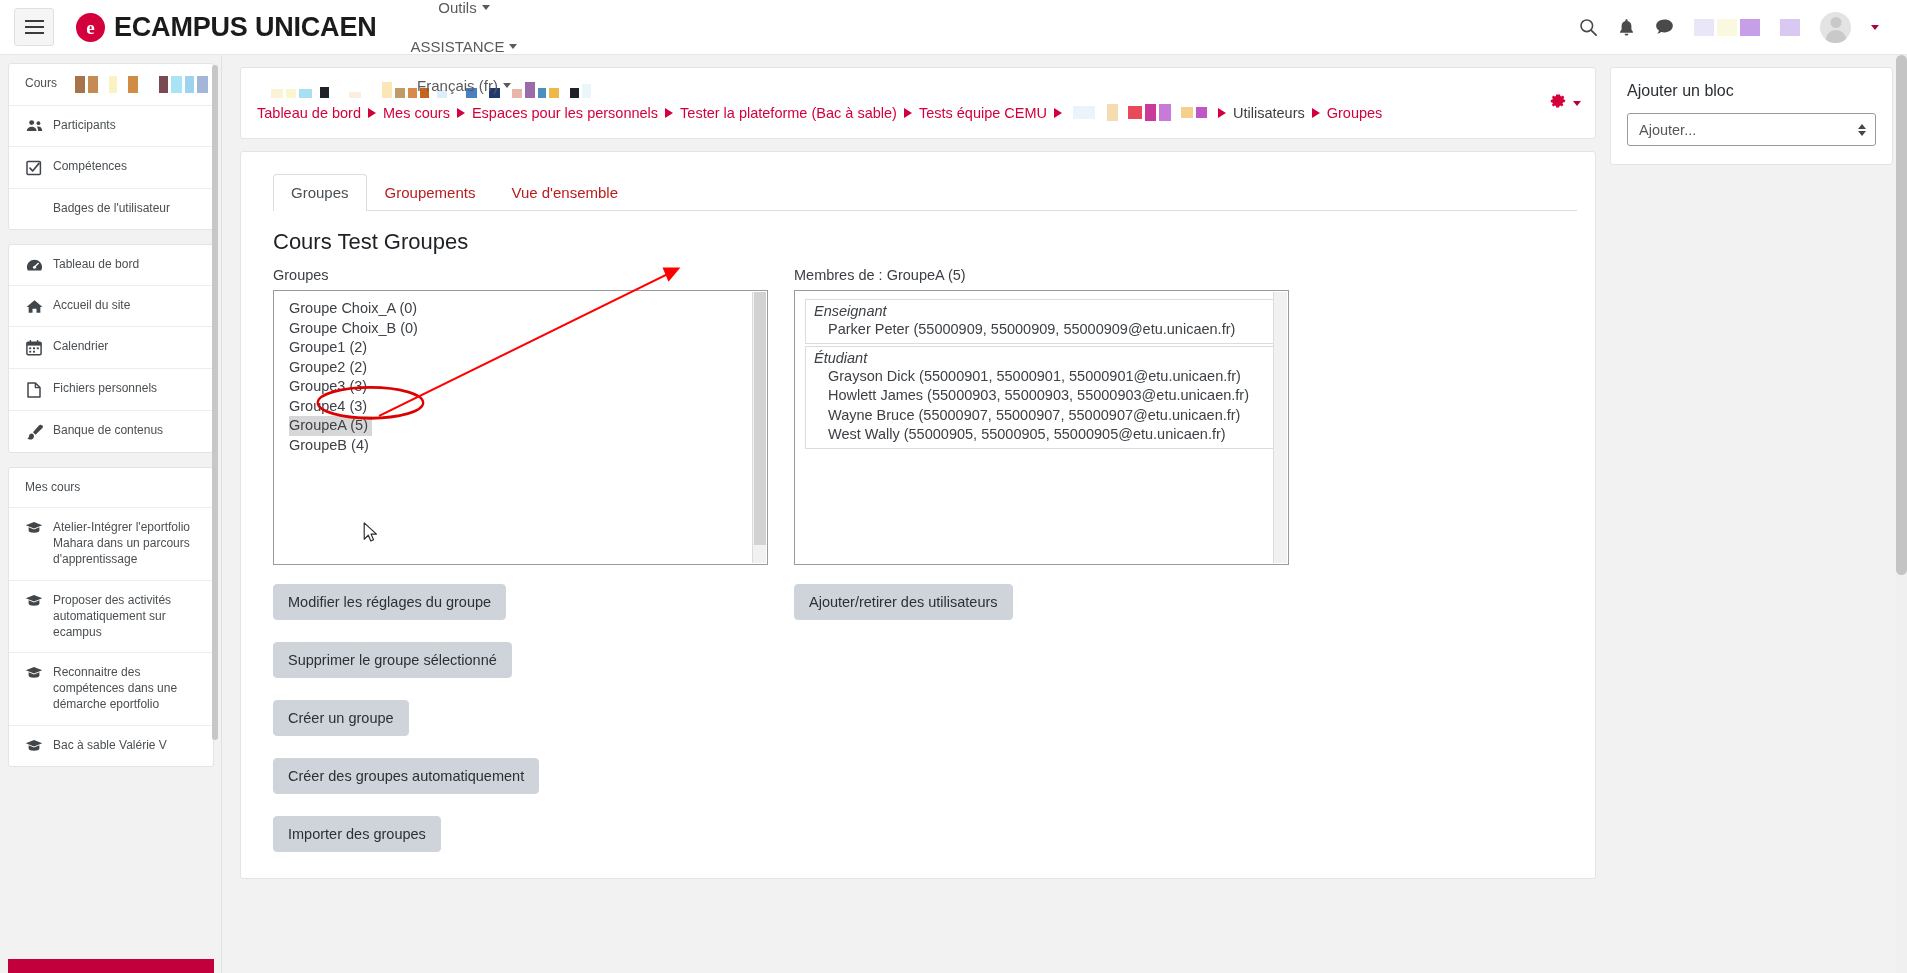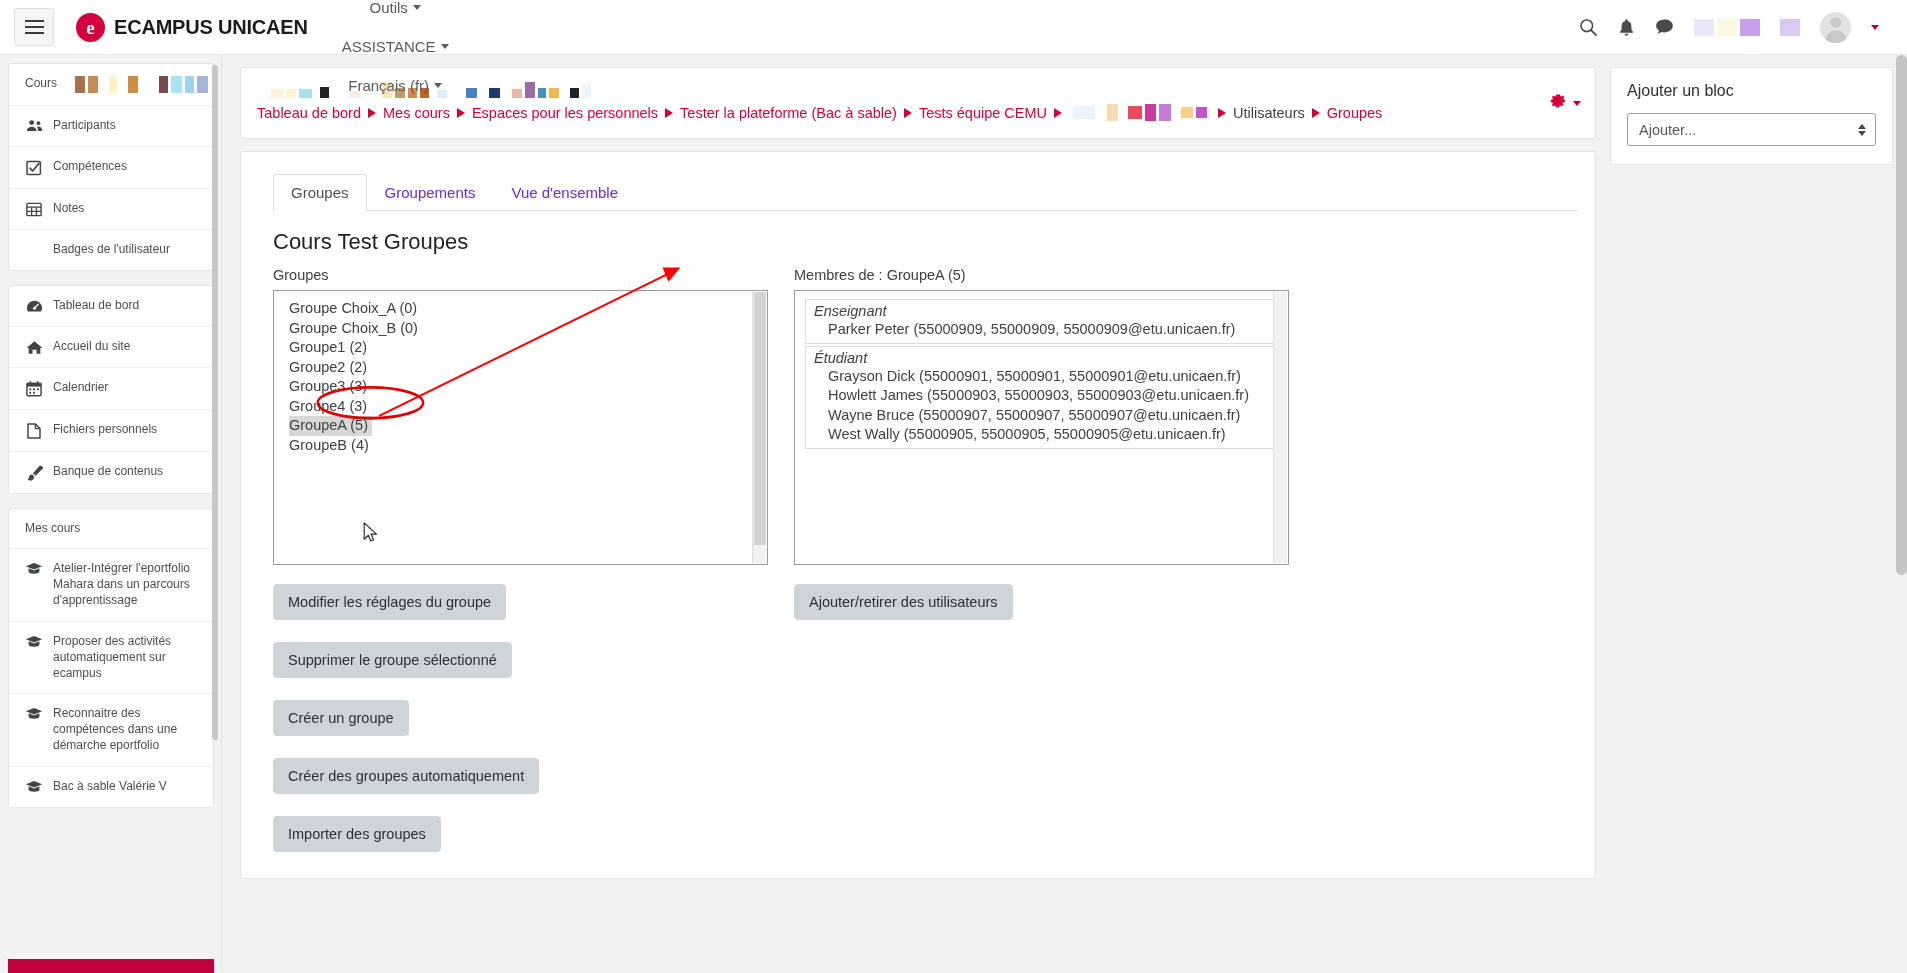--- a/index.html
+++ b/index.html
@@ -40,21 +40,21 @@
 
   .brand { display: flex; align-items: center; gap: 9px; margin-right: 34px; }
   .brand-logo {
     width: 29px; height: 29px; border-radius: 50%;
     background: #d4003c;
     color: #fff; font-weight: bold; font-size: 19px;
     display: flex; align-items: center; justify-content: center;
     font-family: "Liberation Serif", serif;
     line-height: 1;
   }
-  .brand-text { font-size: 20px; font-weight: 700; color: #1b1b1b; letter-spacing: -.2px; }
+  .brand-text { font-size: 27px; font-weight: 700; color: #1b1b1b; letter-spacing: -.2px; }
 
   .nav-links { display: flex; align-items: center; gap: 22px; flex-direction: column; }
   .nav-link {
     color: #5a5a5a; font-size: 15px; cursor: pointer;
     display: flex; align-items: center; gap: 5px; white-space: nowrap;
   }
   .caret { width:0;height:0;border-left:4px solid transparent;border-right:4px solid transparent;border-top:5px solid #5a5a5a; display:inline-block; }
   .caret.red { border-top-color:#b3003c; }
 
   .nav-right { margin-left: auto; display: flex; align-items: center; gap: 20px; padding-right: 14px; }
@@ -136,21 +136,21 @@
   .gear-wrap { position:absolute; right:14px; top:24px; display:flex; align-items:center; gap:6px; cursor:pointer; }
 
   .content-card {
     background:#fff; border:1px solid #e4e4e4; border-radius:3px;
     padding: 16px 18px 26px 18px; min-height: 660px; position: relative;
   }
 
   .tabs { display:flex; border-bottom:1px solid #ddd; margin: 6px 0 0 14px; }
   .tab {
     padding: 9px 17px 10px 17px; font-size:15px; cursor:pointer;
-    color:#6d28d9; border:1px solid transparent; border-bottom:none;
+    color:#b91c1c; border:1px solid transparent; border-bottom:none;
     border-radius:4px 4px 0 0; margin-bottom:-1px;
   }
   .tab.active { color:#4a4f53; background:#fff; border-color:#ddd; border-bottom-color:#fff; }
 
   .course-title { font-size:22px; font-weight:400; color:#1d2125; margin:18px 0 12px 14px; }
 
   .cols { display:flex; gap:26px; padding-left:14px; }
   .col-left { width: 495px; }
   .col-right { width: 495px; }
   .field-label { font-size:14.5px; color:#3b3f43; margin-bottom:7px; }
@@ -304,32 +304,20 @@
           <span>Participants</span>
         </div>
         <div class="nav-item">
           <span class="ico">
             <svg width="16" height="16" viewBox="0 0 16 16">
                 <rect x="1" y="1.6" width="13.4" height="13" rx="1" fill="none" stroke="#41464b" stroke-width="1.5"></rect>
                 <path d="M4 8.2l2.6 2.8L13 3.4" fill="none" stroke="#41464b" stroke-width="1.7" stroke-linecap="round" stroke-linejoin="round"></path>
               </svg>
           </span>
           <span>Compétences</span>
-        </div>
-        <div class="nav-item">
-          <span class="ico">
-            <svg width="16" height="15" viewBox="0 0 16 15">
-                <rect x=".9" y="1.4" width="14.2" height="12.2" rx=".8" fill="none" stroke="#41464b" stroke-width="1.4"></rect>
-                <line x1=".9" y1="5.2" x2="15.1" y2="5.2" stroke="#41464b" stroke-width="1.3"></line>
-                <line x1=".9" y1="9.4" x2="15.1" y2="9.4" stroke="#41464b" stroke-width="1.3"></line>
-                <line x1="5.6" y1="5.2" x2="5.6" y2="13.6" stroke="#41464b" stroke-width="1.3"></line>
-                <line x1="10.4" y1="5.2" x2="10.4" y2="13.6" stroke="#41464b" stroke-width="1.3"></line>
-              </svg>
-          </span>
-          <span>Notes</span>
         </div>
         <div class="nav-item no-ico">
           <span>Badges de l'utilisateur</span>
         </div>
       </div>
 
       <div class="nav-card">
         <div class="nav-item">
           <span class="ico">
             <svg width="17" height="15" viewBox="0 0 18 15">

